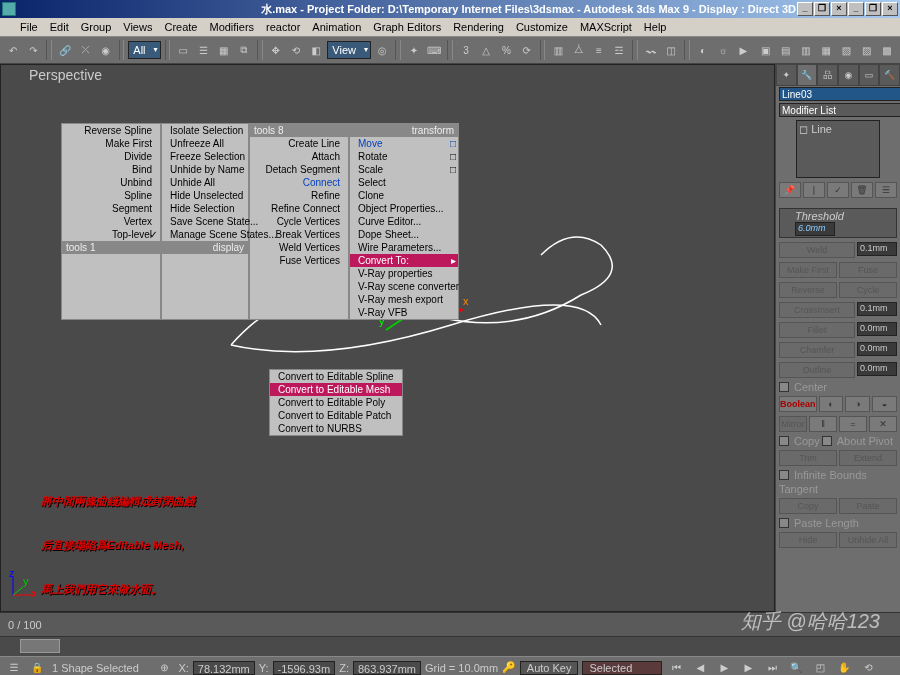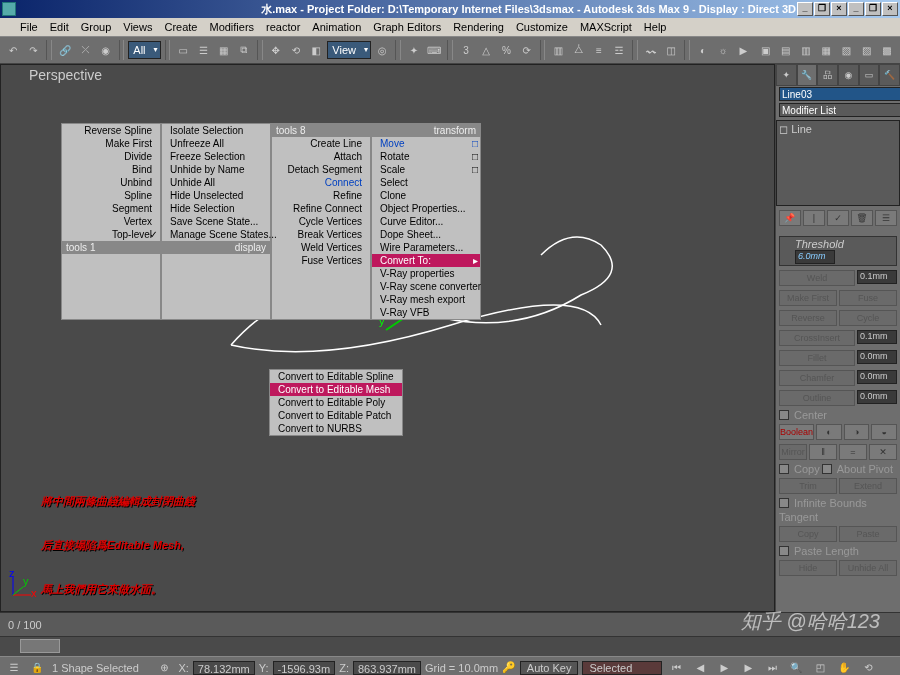--- a/index.html
+++ b/index.html
@@ -33,25 +33,25 @@
 .cm-item.arrow::after { content: "▸"; position: absolute; right: 2px; }
 .cm-item.hl { background: #be185d; color: #fff; }
 .submenu { position: absolute; top: 304px; left: 268px; background: #c0c0c0; border: 1px solid #888; }
 .panel { width: 125px; background: #6e6e6e; border-left: 1px solid #444; display: flex; flex-direction: column; }
 .panel-tabs { height: 22px; display: flex; background: #5a5a5a; }
 .panel-tabs .pt { flex: 1; border: 1px solid #444; display: flex; align-items: center; justify-content: center; color: #ccc; font-size: 9px; }
 .panel-tabs .pt.active { background: #6e6e6e; }
 .prow { padding: 1px 3px; display: flex; align-items: center; gap: 2px; }
 .prow input[type=text] { flex: 1; background: #5a5a5a; border: 1px solid #222; color: #fff; height: 14px; font-size: 10px; padding: 0 2px; }
 .prow.hlrow input { background: #225588; }
-.plist { margin: 2px 0; height: 86px; background: #5a5a5a; border: 1px solid #222; color: #ccc; font-size: 10px; padding: 2px; }
+.plist { margin: 2px 20px; height: 58px; background: #5a5a5a; border: 1px solid #222; color: #ccc; font-size: 10px; padding: 2px; }
 .pbtnrow { display: flex; padding: 2px 3px; gap: 2px; }
 .pbtn { flex: 1; height: 16px; background: #7a7a7a; border: 1px solid #555; color: #333; font-size: 9px; text-align: center; line-height: 14px; }
 .pbtn.d { color: #555; background: #6a6a6a; }
-.pbtn.red { color: #a00; }
+.pbtn.red { color: #a00; font-weight: bold; }
 .pbtn.ins { color: #000; background: #888; }
 .rollhead { background: #5a5a5a; border: 1px solid #333; margin: 2px 3px; padding: 1px 15px; color: #ccc; font-size: 10px; font-style: italic; }
 .spin { width: 40px; height: 14px; background: #3a3a3a; border: 1px solid #222; color: #ccc; font-size: 9px; padding: 0 2px; display: inline-block; }
 .spin.b { color: #8cf; }
 .track { height: 24px; background: #5a5a5a; border-top: 1px solid #333; display: flex; align-items: center; padding: 0 8px; color: #ccc; font-size: 10px; }
 .timeline { height: 20px; background: #4a4a4a; border-top: 1px solid #333; position: relative; }
 .timeline .slider { position: absolute; left: 20px; top: 2px; width: 40px; height: 14px; background: #777; border: 1px solid #999; }
 .status { height: 22px; background: #6e6e6e; border-top: 1px solid #888; display: flex; align-items: center; padding: 0 4px; gap: 4px; color: #ccc; font-size: 10px; }
 .status .fld { background: #4a4a4a; border: 1px solid #222; padding: 0 4px; height: 14px; line-height: 14px; }
 .status .yel { color: #ff6; }
@@ -181,21 +181,21 @@
           <div class="cm-item right">Make First</div>
           <div class="cm-item right">Divide</div>
           <div class="cm-item right">Bind</div>
           <div class="cm-item right">Unbind</div>
           <div class="cm-item right">Spline</div>
           <div class="cm-item right">Segment</div>
           <div class="cm-item right">Vertex</div>
           <div class="cm-item right check">Top-level</div>
           <div class="cm-head" style="text-align:left">tools 1</div>
         </div>
-        <div class="cm-col" style="width:110px">
+        <div class="cm-col" style="width:88px">
           <div class="cm-item">Isolate Selection</div>
           <div class="cm-item">Unfreeze All</div>
           <div class="cm-item">Freeze Selection</div>
           <div class="cm-item">Unhide by Name</div>
           <div class="cm-item">Unhide All</div>
           <div class="cm-item">Hide Unselected</div>
           <div class="cm-item">Hide Selection</div>
           <div class="cm-item">Save Scene State...</div>
           <div class="cm-item">Manage Scene States...</div>
           <div class="cm-head">display</div>

